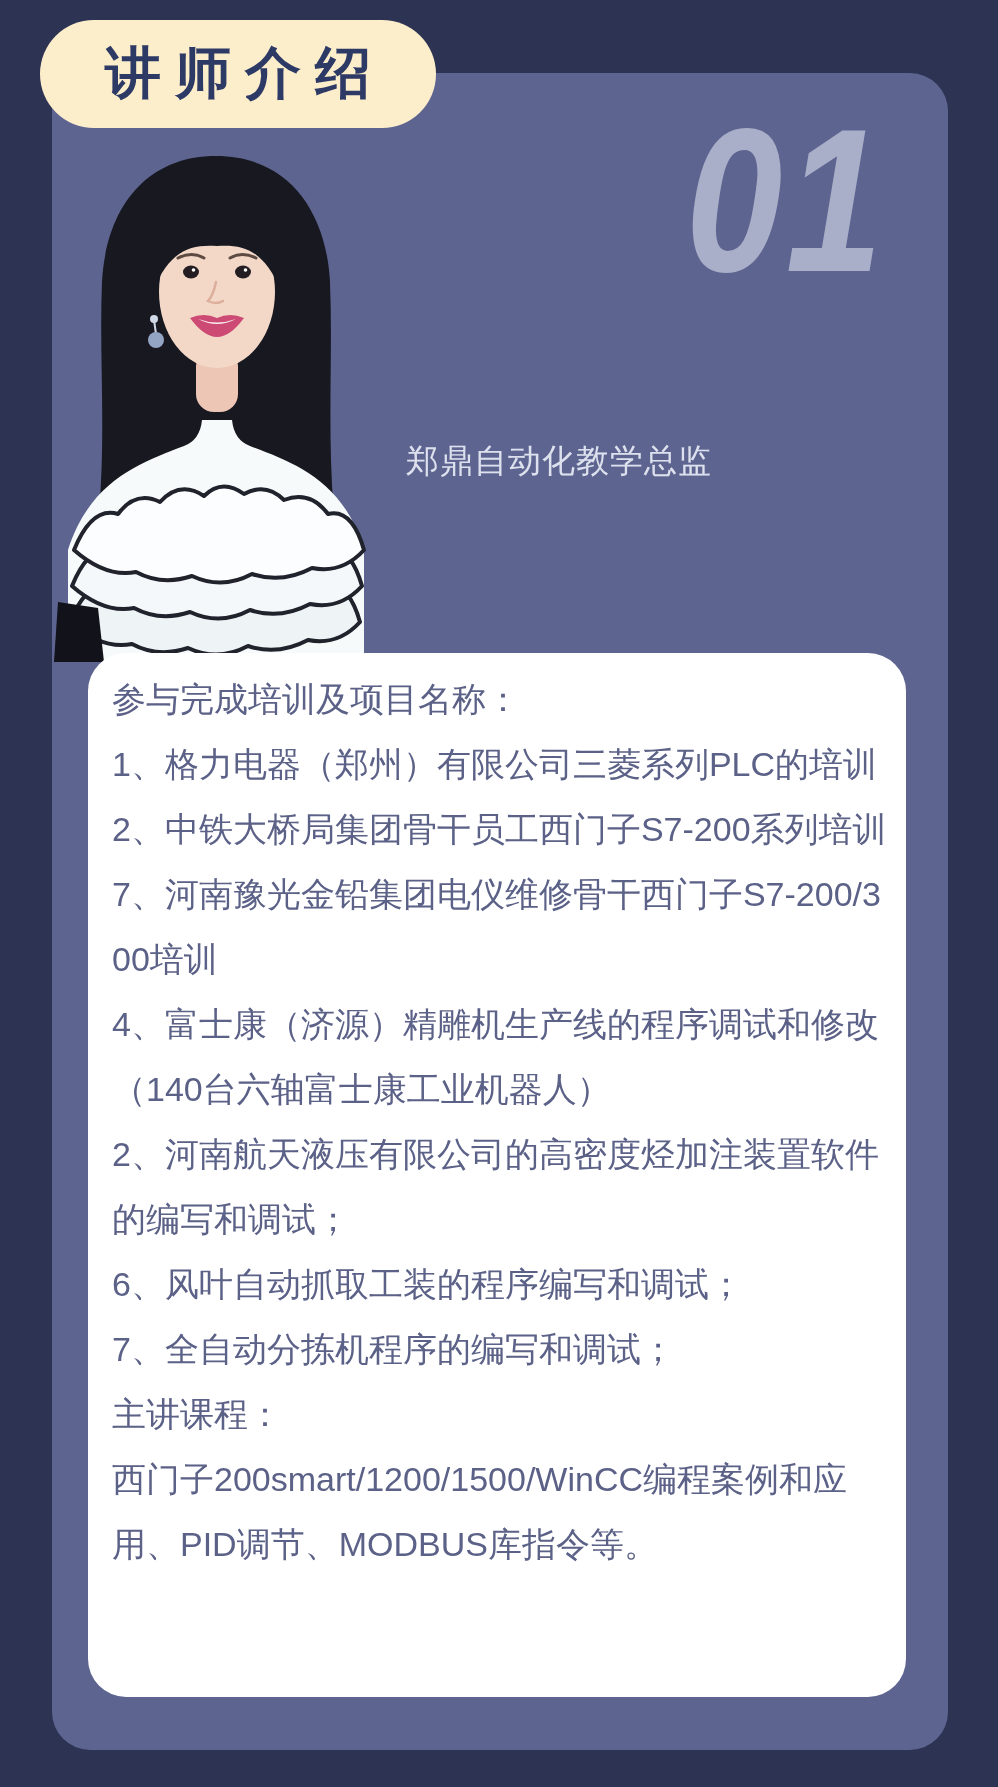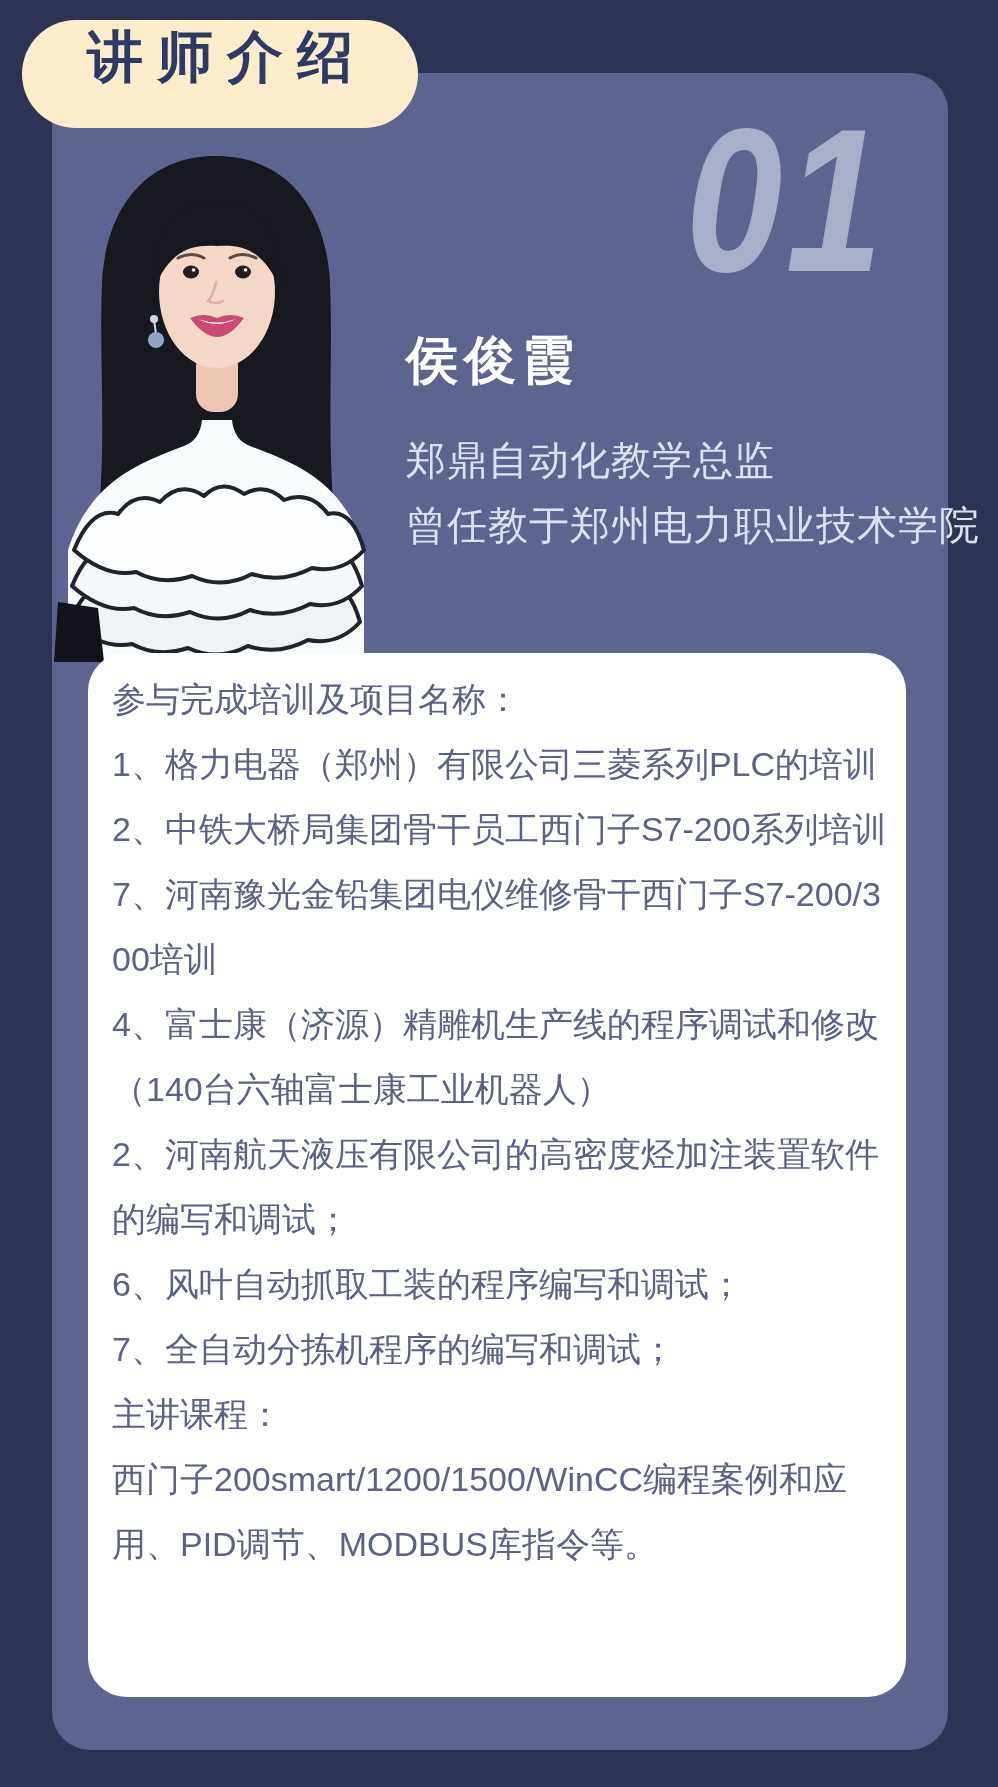--- a/index.html
+++ b/index.html
@@ -6,43 +6,43 @@
   .stage{
     position:relative;width:998px;height:1787px;overflow:hidden;
     background:#2d3453;
     font-family:"Liberation Sans","DejaVu Sans",sans-serif;
   }
   .panel{
     position:absolute;left:52px;top:73px;width:896px;height:1677px;
     background:#5d6490;border-radius:38px;
   }
   .badge{
-    position:absolute;left:22px;top:20px;width:396px;height:108px;
+    position:absolute;left:40px;top:20px;width:396px;height:108px;
     background:#fceecb;border-radius:60px;z-index:5;
-    display:flex;align-items:flex-start;justify-content:center;
+    display:flex;align-items:center;justify-content:center;
   }
   .badge-label{
     color:#2e3a66;font-size:56px;font-weight:bold;
     letter-spacing:14px;padding-left:14px;white-space:nowrap;
   }
   .big-number{
     position:absolute;top:112px;right:112px;z-index:1;
     color:#a9afc9;font-size:205px;line-height:176px;font-weight:bold;
     font-style:italic;letter-spacing:4px;
     transform:scaleX(.85);transform-origin:100% 0;
   }
   .photo{position:absolute;left:50px;top:150px;width:330px;height:512px;z-index:2;}
   .name{
     position:absolute;left:406px;top:330px;z-index:2;
     color:#ffffff;font-size:52px;font-weight:bold;letter-spacing:6px;line-height:60px;
     white-space:nowrap;
   }
   .creds{
     position:absolute;left:406px;top:428px;z-index:2;
-    color:#dde1ee;font-size:40px;line-height:65px;letter-spacing:1px;
+    color:#dde1ee;font-size:33px;line-height:65px;letter-spacing:1px;
   }
   .cred-line{white-space:nowrap;}
   .card{
     position:absolute;left:88px;top:653px;width:818px;height:1044px;
     background:#ffffff;border-radius:38px;z-index:4;
     box-sizing:border-box;padding:14px 10px 0 24px;
     color:#5b6187;font-size:34px;line-height:65px;
   }
   .card-line{white-space:nowrap;}
 </style>
@@ -96,25 +96,23 @@
     <path fill="#f6fafb" d="M18,400 C40,330 92,312 134,296 Q150,290 152,270 L182,270 Q184,290 200,296
                            C242,312 294,330 314,400 L314,512 L18,512 Z"></path>
 
     <use href="#ruf" transform="translate(20,432)" fill="#eef3f5" stroke="#20222c" stroke-width="4" stroke-linejoin="round"></use>
     <use href="#ruf" transform="translate(22,396)" fill="#f4f8fa" stroke="#20222c" stroke-width="4" stroke-linejoin="round"></use>
     <use href="#ruf" transform="translate(24,360)" fill="#fbfdfe" stroke="#20222c" stroke-width="4" stroke-linejoin="round"></use>
 
     <path fill="#12121a" d="M8,452 L48,458 L54,512 L4,512 Z"></path>
   </svg>
 
-  <div class="name">侯俊霞</div>
 
   <div class="creds">
     <div class="cred-line">郑鼎自动化教学总监</div>
-    <div class="cred-line">曾任教于郑州电力职业技术学院</div>
   </div>
 
   <div class="card">
     <div class="card-line">参与完成培训及项目名称：</div>
     <div class="card-line">1、格力电器（郑州）有限公司三菱系列PLC的培训</div>
     <div class="card-line">2、中铁大桥局集团骨干员工西门子S7-200系列培训</div>
     <div class="card-line">7、河南豫光金铅集团电仪维修骨干西门子S7-200/3</div>
     <div class="card-line">00培训</div>
     <div class="card-line">4、富士康（济源）精雕机生产线的程序调试和修改</div>
     <div class="card-line">（140台六轴富士康工业机器人）</div>

